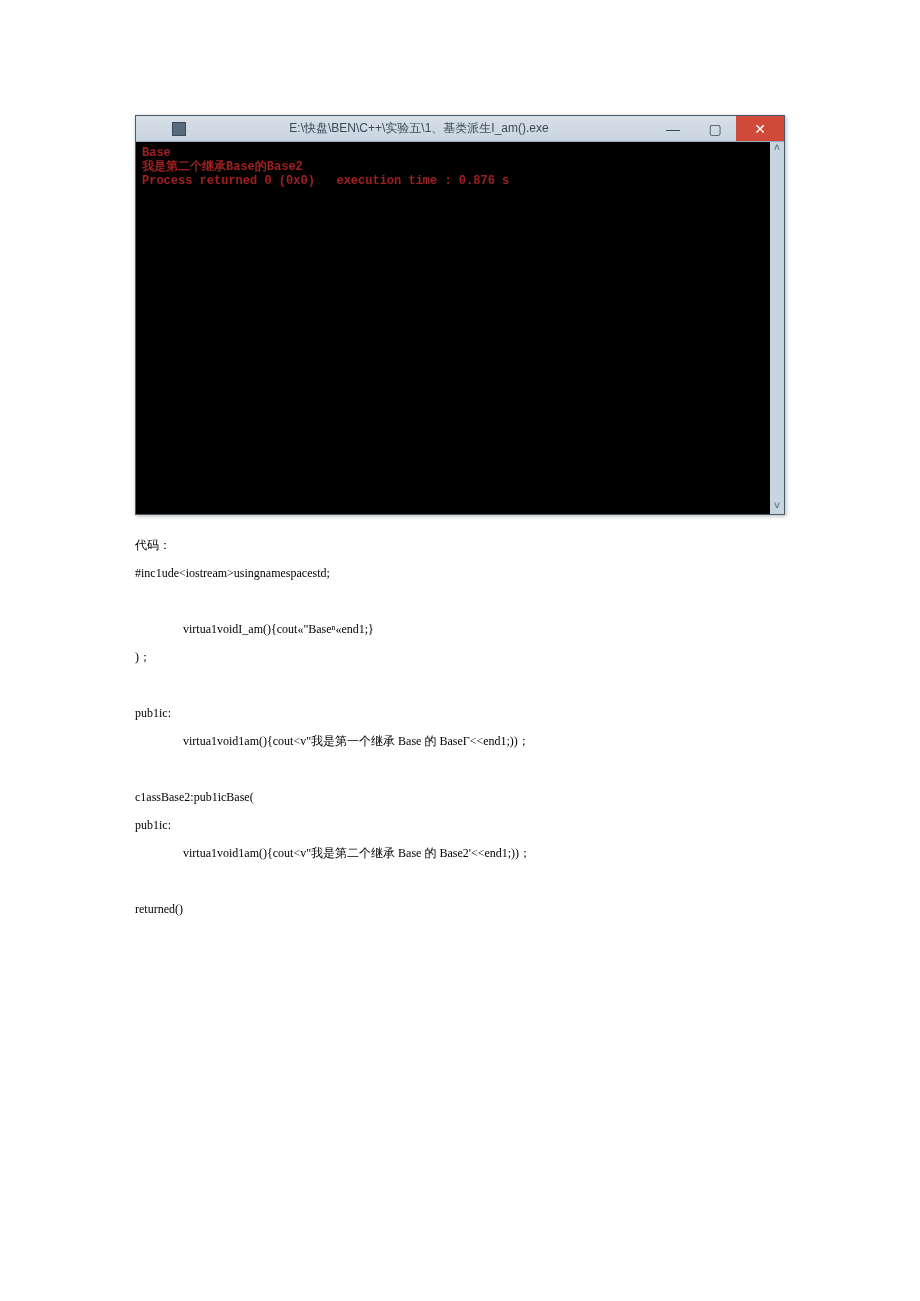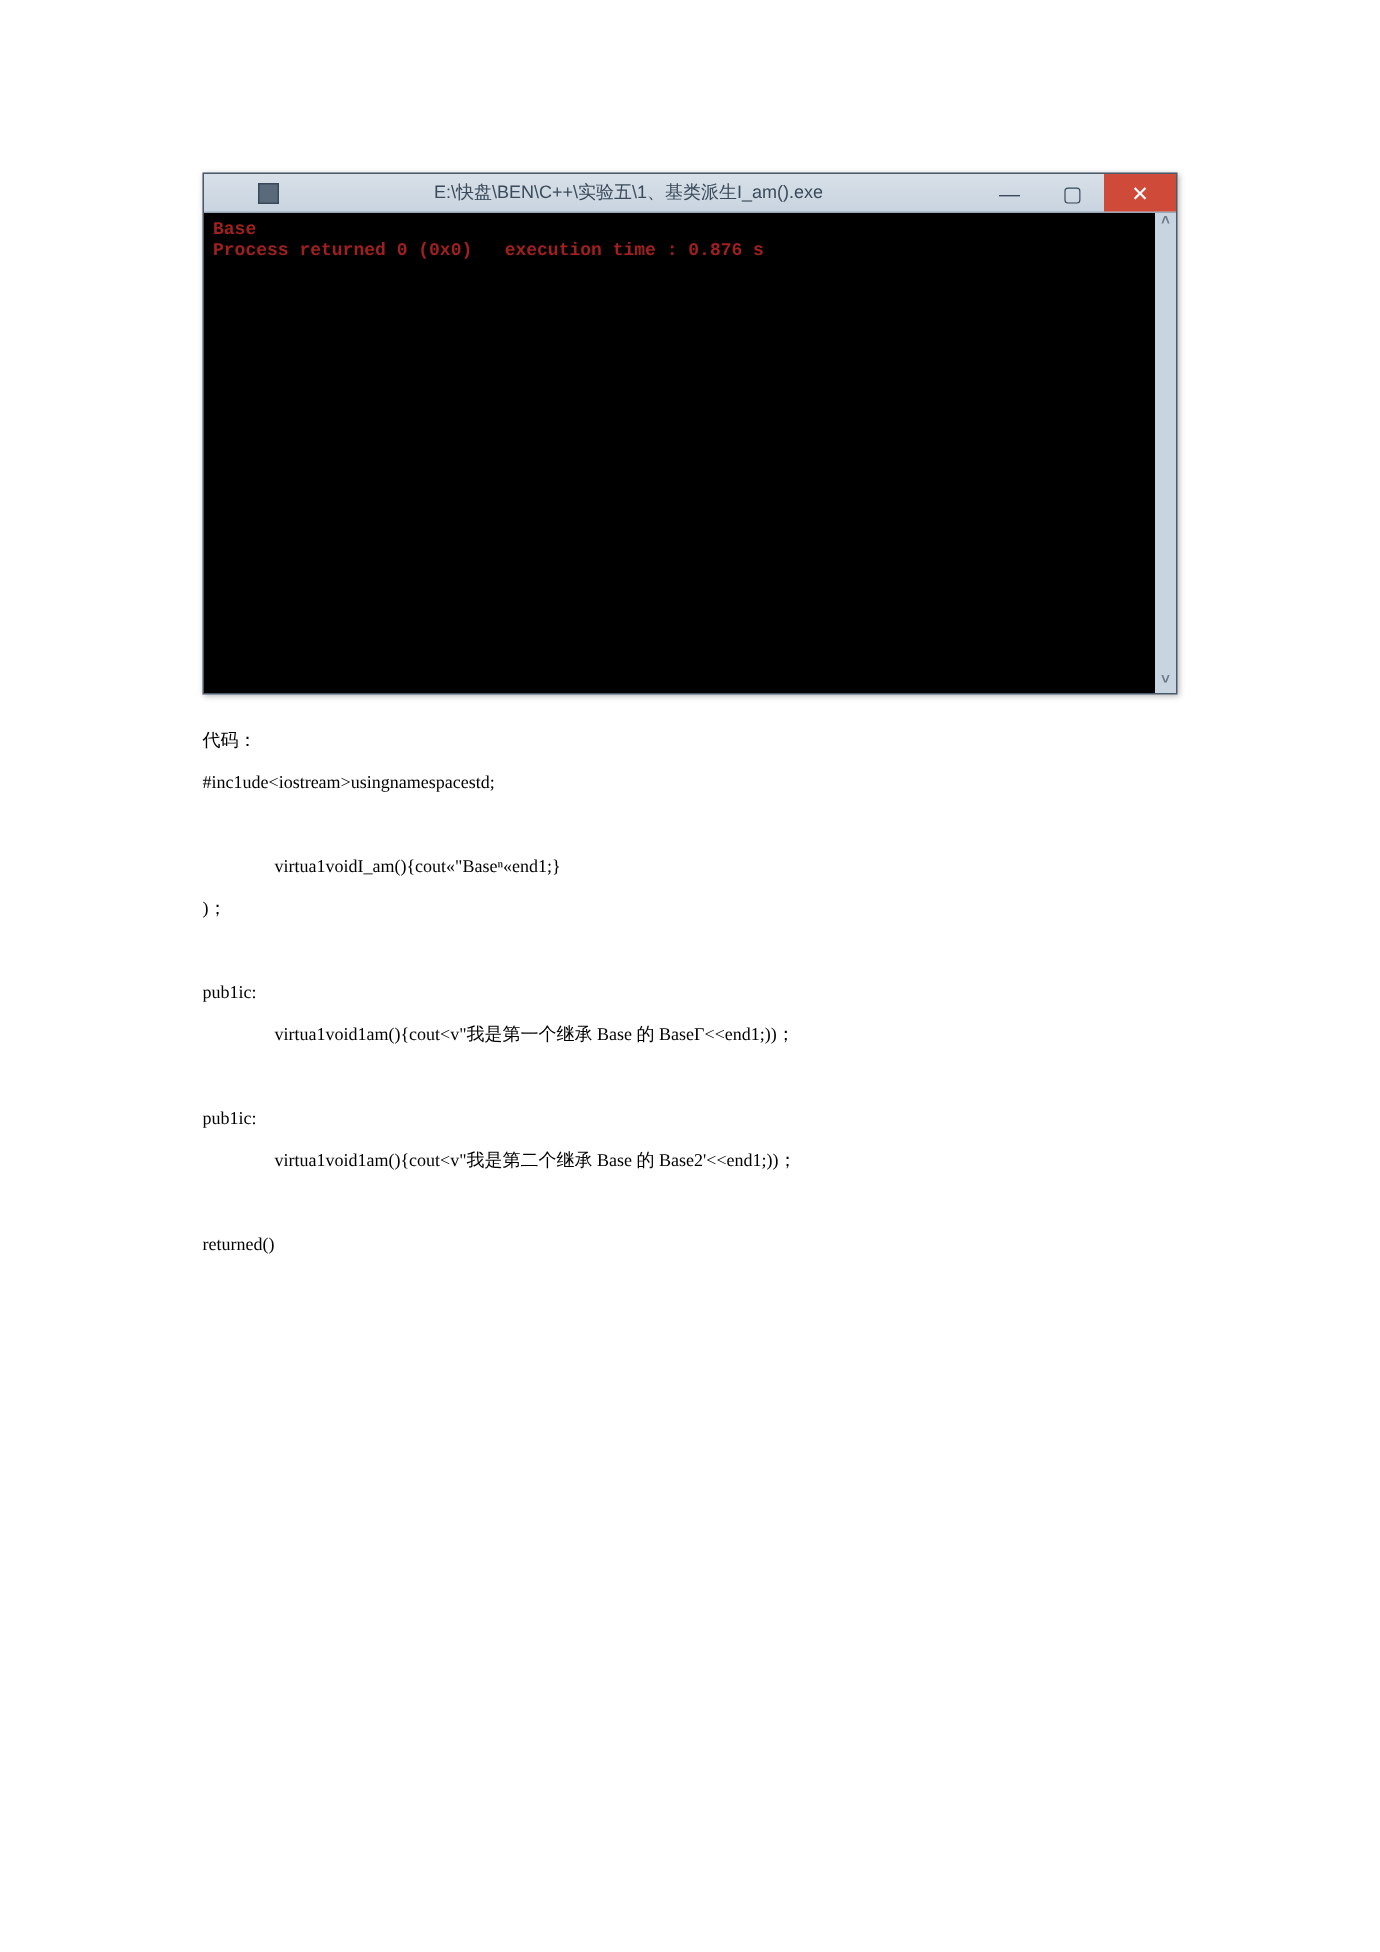--- a/index.html
+++ b/index.html
@@ -58,21 +58,21 @@
     font-size: 14px;
     color: #3a4a5a;
   }
   .title-btn.close {
     background: #d04a3a;
     color: #fff;
     width: 48px;
   }
   .console-body {
     background: #000000;
-    height: 320px;
+    height: 372px;
     position: relative;
     padding: 4px 6px;
     font-family: "Consolas", "Courier New", monospace;
     font-size: 12px;
     line-height: 14px;
     color: #8a1a1a;
     font-weight: bold;
   }
   .console-line { white-space: pre; }
   .console-red { color: #a02020; }
@@ -116,38 +116,40 @@
       <div class="title-icon"></div>
       <div class="title-text">E:\快盘\BEN\C++\实验五\1、基类派生I_am().exe</div>
       <div class="title-buttons">
         <div class="title-btn">—</div>
         <div class="title-btn">▢</div>
         <div class="title-btn close">✕</div>
       </div>
     </div>
     <div class="console-body">
       <div class="console-line console-red">Base</div>
+      <div class="console-line console-red">我是第二个继承Base的Base2</div>
       <div class="console-line"></div>
       <div class="console-line console-red">Process returned 0 (0x0)   execution time : 0.876 s</div>
       <div class="scrollbar">
         <div class="scroll-arrow">˄</div>
         <div class="scroll-arrow">˅</div>
       </div>
     </div>
   </div>
 
   <div class="doc-text">
     <p class="doc-line">代码：</p>
     <p class="doc-line">#inc1ude&lt;iostream&gt;usingnamespacestd;</p>
     <div class="blank-line"></div>
     <p class="doc-line indent">virtua1voidI_am(){cout«"Baseⁿ«end1;}</p>
     <p class="doc-line">)；</p>
     <div class="blank-line"></div>
     <p class="doc-line">pub1ic:</p>
     <p class="doc-line indent">virtua1void1am(){cout&lt;v"我是第一个继承 Base 的 BaseΓ&lt;&lt;end1;))；</p>
     <div class="blank-line"></div>
+    <p class="doc-line">c1assBase2:pub1icBase(</p>
     <p class="doc-line">pub1ic:</p>
     <p class="doc-line indent">virtua1void1am(){cout&lt;v"我是第二个继承 Base 的 Base2'&lt;&lt;end1;))；</p>
     <div class="blank-line"></div>
     <p class="doc-line">returned()</p>
   </div>
 
 </div>
 
 </body></html>

